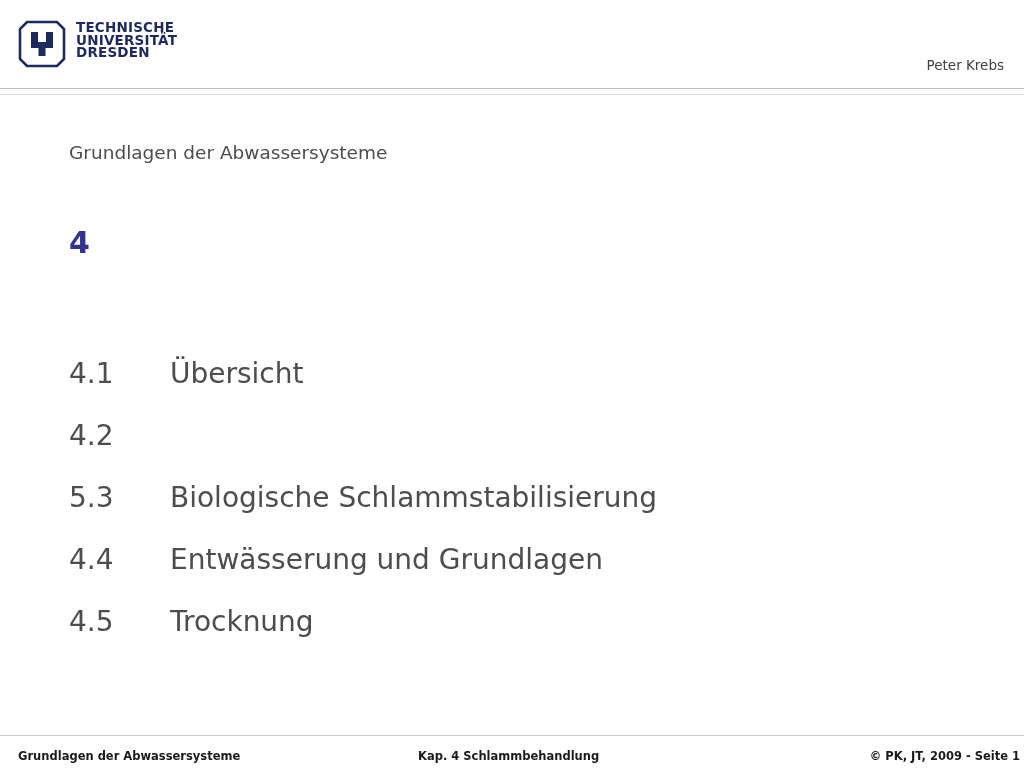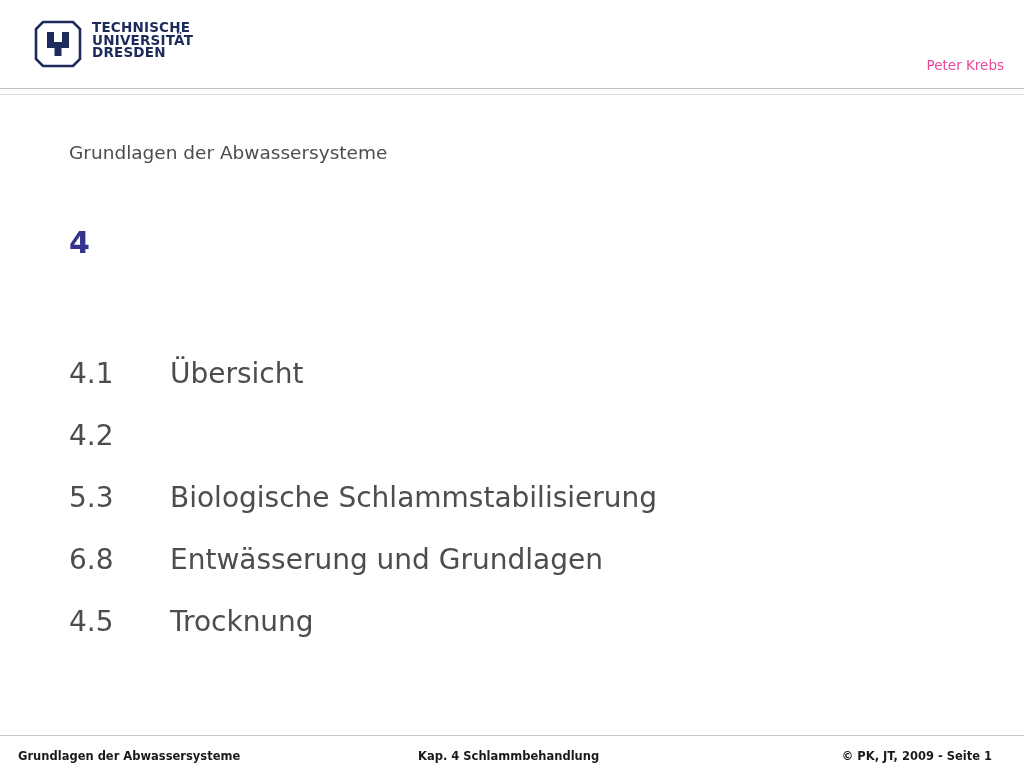--- a/index.html
+++ b/index.html
@@ -20,21 +20,21 @@
   .header {
     position: absolute;
     top: 0;
     left: 0;
     width: 1024px;
     height: 92px;
     box-sizing: border-box;
   }
   .logo-block {
     position: absolute;
-    left: 34px;
+    left: 18px;
     top: 20px;
     display: flex;
     align-items: flex-start;
   }
   .logo-mark {
     width: 48px;
     height: 48px;
     box-sizing: border-box;
     position: relative;
     flex: 0 0 auto;
@@ -50,21 +50,21 @@
     letter-spacing: 0.2px;
     color: #1d2a5c;
     text-transform: uppercase;
   }
   .logo-text div { white-space: nowrap; }
   .author {
     position: absolute;
     right: 20px;
     top: 57px;
     font-size: 13.5px;
-    color: #ec4899;
+    color: #404040;
     font-family: "DejaVu Sans", sans-serif;
   }
   .rule-top {
     position: absolute;
     left: 0;
     top: 88px;
     width: 1024px;
     height: 1px;
     background: #bfbfbf;
   }
@@ -143,21 +143,21 @@
     left: 18px;
     top: 5px;
   }
   .footer .center {
     position: absolute;
     left: 418px;
     top: 5px;
   }
   .footer .right {
     position: absolute;
-    right: 32px;
+    right: 4px;
     top: 5px;
     margin-left: 12px;
   }
 </style>
 </head>
 <body>
 
 <div class="header">
 
   <div class="logo-block">
@@ -194,21 +194,21 @@
     <span class="label">Übersicht</span>
   </div>
   <div class="toc-row">
     <span class="num">4.2</span>
   </div>
   <div class="toc-row">
     <span class="num">5.3</span>
     <span class="label">Biologische Schlammstabilisierung</span>
   </div>
   <div class="toc-row">
-    <span class="num">6.8</span>
+    <span class="num">4.4</span>
     <span class="label">Entwässerung und Grundlagen</span>
   </div>
   <div class="toc-row">
     <span class="num">4.5</span>
     <span class="label">Trocknung</span>
   </div>
 </div>
 
 <div class="rule-bottom"></div>
 

